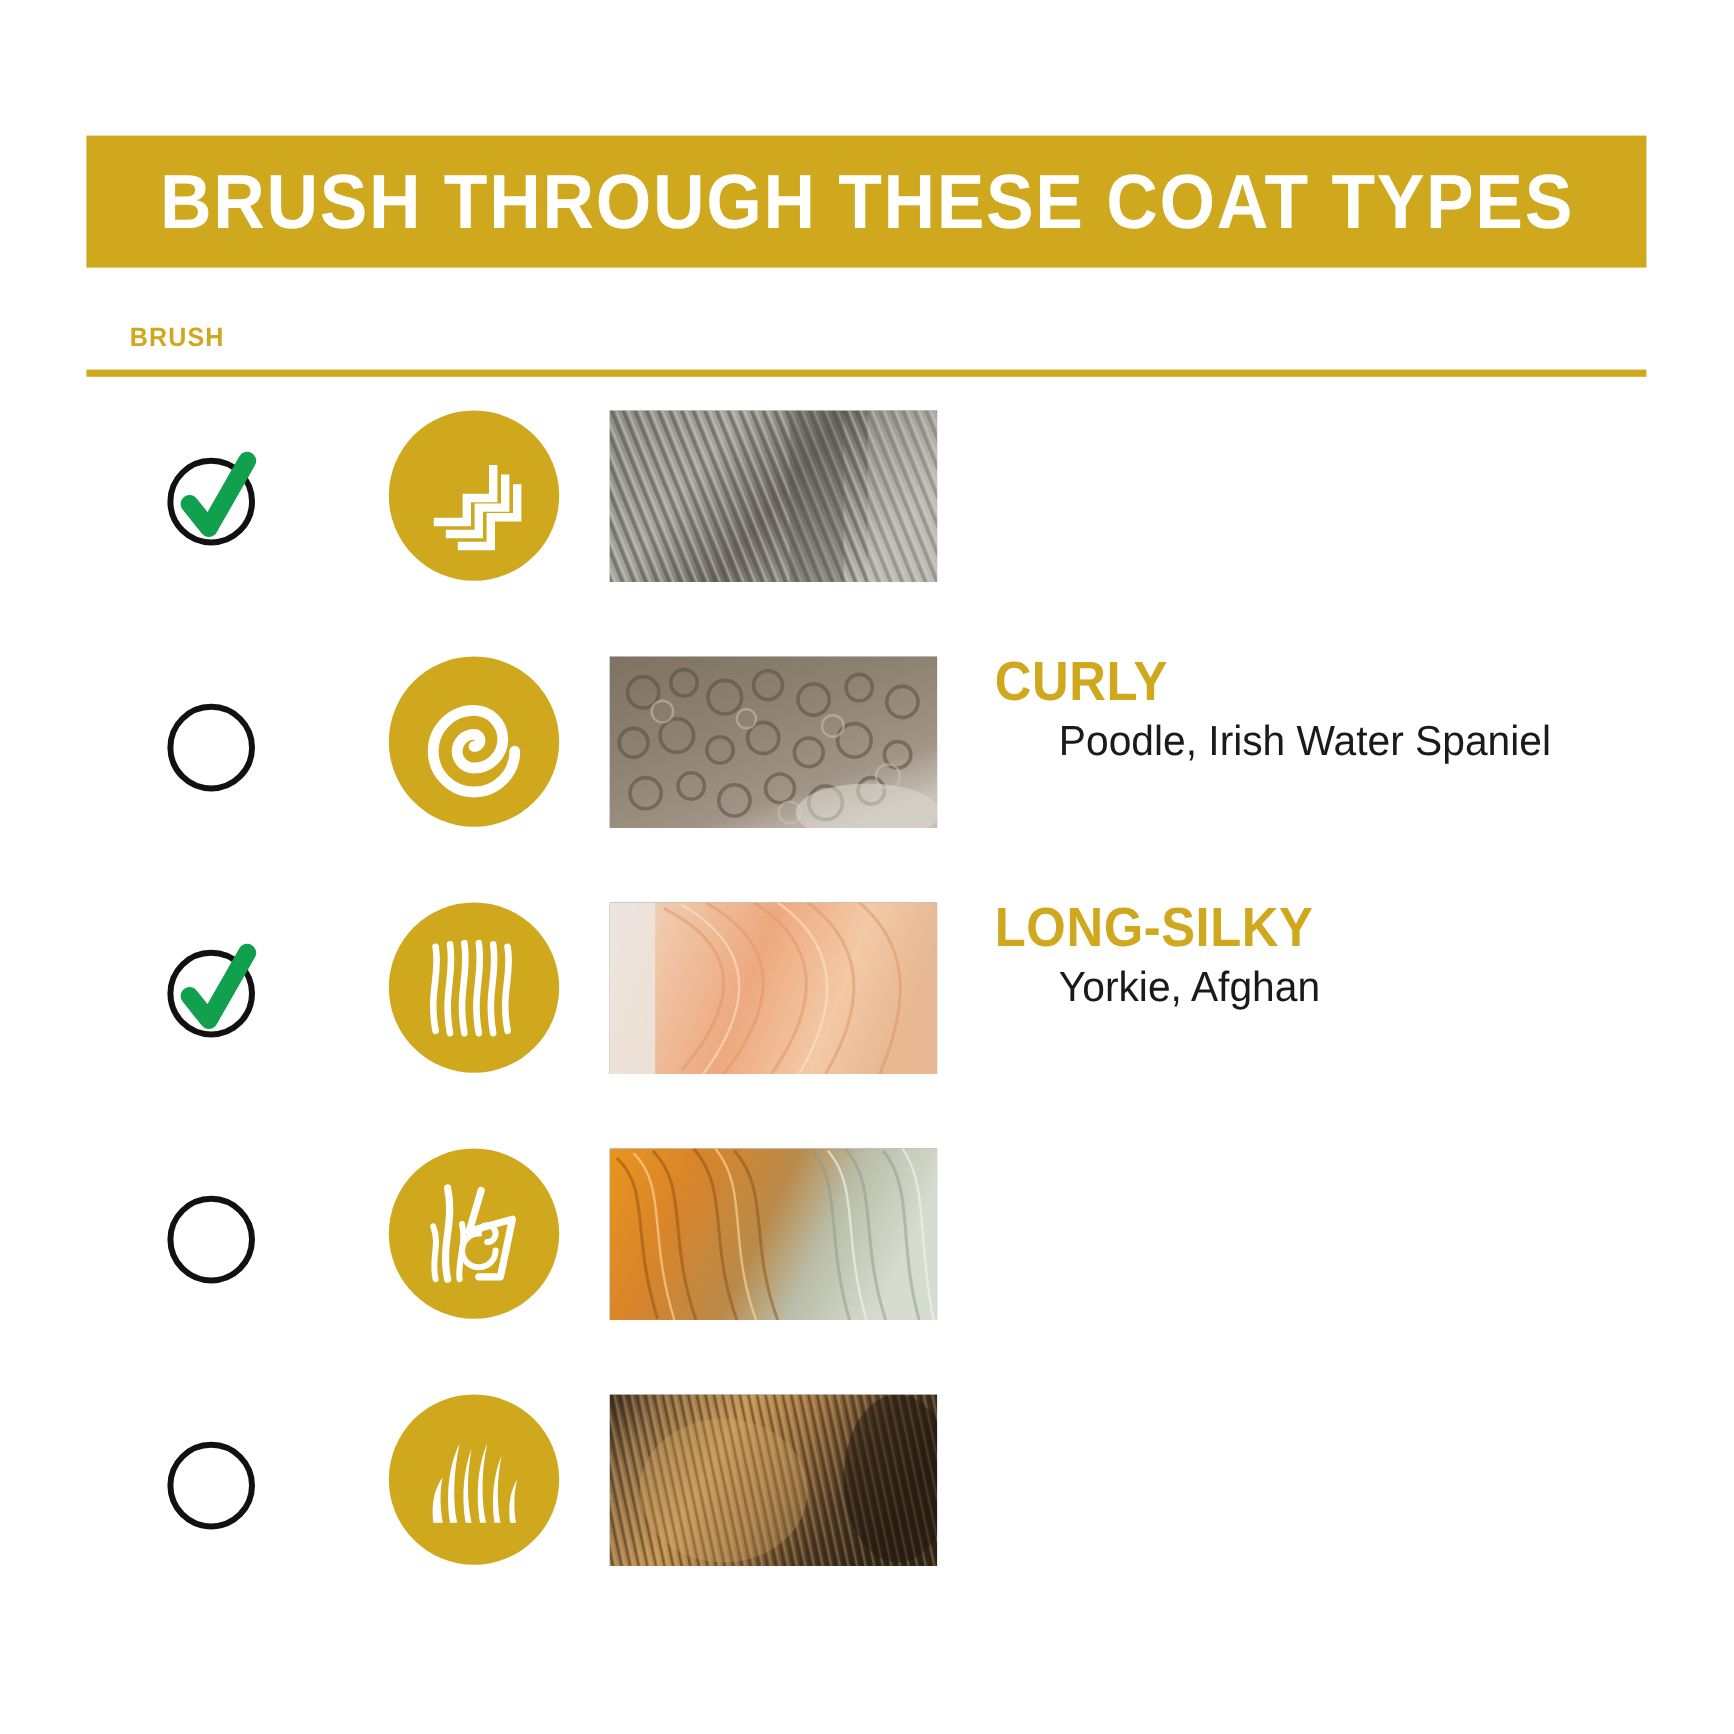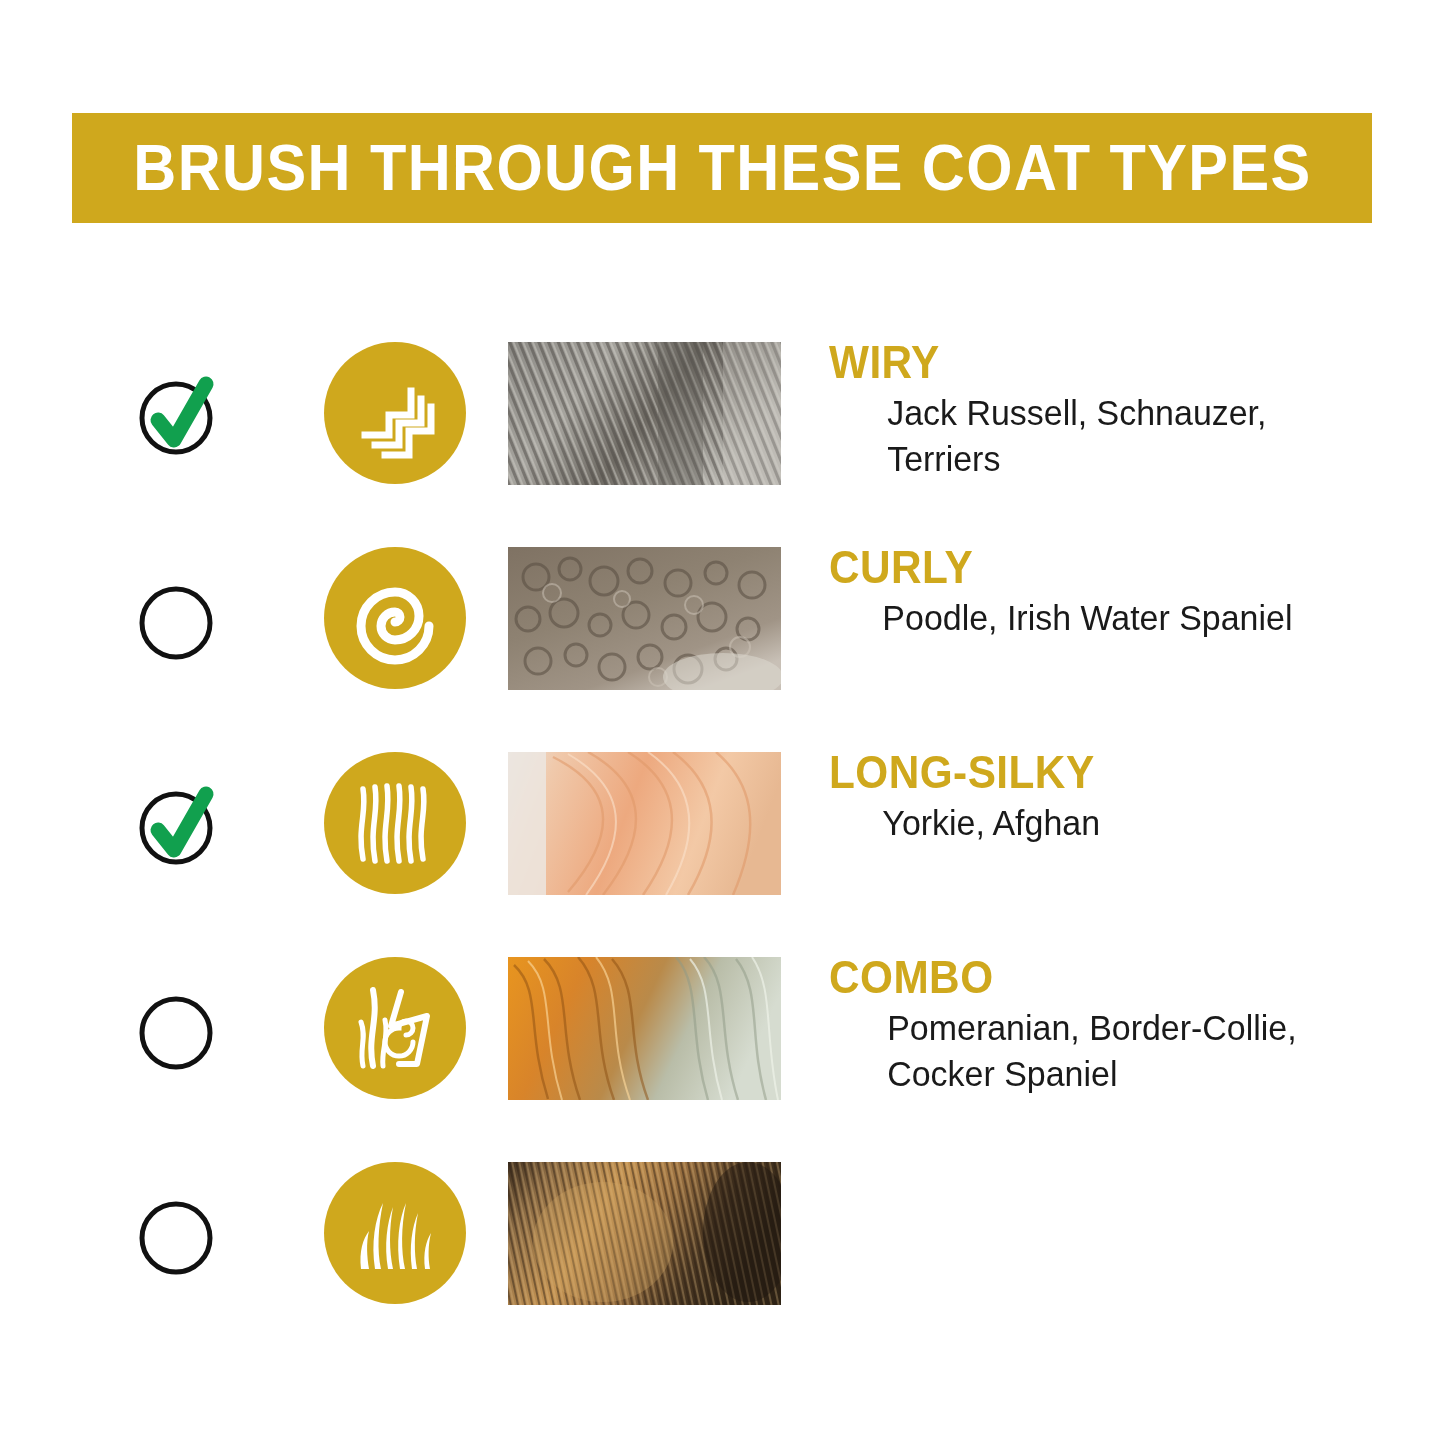--- a/index.html
+++ b/index.html
@@ -161,20 +161,24 @@
 </style>
 </head>
 <body>
 
 <div class="page">
 
   <div class="banner">
     <div class="banner-title">BRUSH THROUGH THESE COAT TYPES</div>
   </div>
 
+  <div class="col-label-wrap">
+    <div class="col-label">BRUSH</div>
+    <div class="rule"></div>
+  </div>
 
   <div class="rows">
 
     <div class="row">
       <div class="mark-cell">
         <div class="mark-box">
           <svg viewBox="0 0 92 92">
             <circle cx="42" cy="50" r="34" fill="none" stroke="#111111" stroke-width="5"></circle>
             <path d="M24 52 L40 72 L72 16" fill="none" stroke="#11a04e" stroke-width="15" stroke-linecap="round" stroke-linejoin="round"></path>
           </svg>
@@ -205,24 +209,20 @@
                 <rect width="3" height="143" fill="#4e4a45" opacity="0.5"></rect>
                 <rect x="4" width="2" height="143" fill="#d2d0ca" opacity="0.45"></rect>
               </pattern>
             </defs>
             <rect width="273" height="143" fill="url(#g1)"></rect>
             <rect width="273" height="143" fill="url(#p1)"></rect>
             <rect x="150" width="45" height="143" fill="#5d5852" opacity="0.35"></rect>
             <rect x="215" width="58" height="143" fill="#cfcdc7" opacity="0.30"></rect>
           </svg>
         </div>
-      </div>
-      <div class="text-cell">
-        <div class="coat-title">WIRY</div>
-        <div class="coat-desc">Jack Russell, Schnauzer, Terriers</div>
       </div>
     </div>
 
     <div class="row">
       <div class="mark-cell">
         <div class="mark-box">
           <svg viewBox="0 0 92 92">
             <circle cx="42" cy="50" r="34" fill="none" stroke="#111111" stroke-width="5"></circle>
           </svg>
         </div>
@@ -391,24 +391,20 @@
               <path d="M228 2 C254 34, 240 78, 258 143"></path>
               <path d="M168 0 C194 30, 180 76, 200 143"></path>
             </g>
             <g fill="none" stroke="#eef2e8" stroke-width="2" opacity="0.7">
               <path d="M182 2 C208 32, 194 74, 214 143"></path>
               <path d="M244 0 C266 32, 256 76, 270 143"></path>
             </g>
           </svg>
         </div>
       </div>
-      <div class="text-cell">
-        <div class="coat-title">COMBO</div>
-        <div class="coat-desc">Pomeranian, Border-Collie, Cocker Spaniel</div>
-      </div>
     </div>
 
     <div class="row">
       <div class="mark-cell">
         <div class="mark-box">
           <svg viewBox="0 0 92 92">
             <circle cx="42" cy="50" r="34" fill="none" stroke="#111111" stroke-width="5"></circle>
           </svg>
         </div>
       </div>

